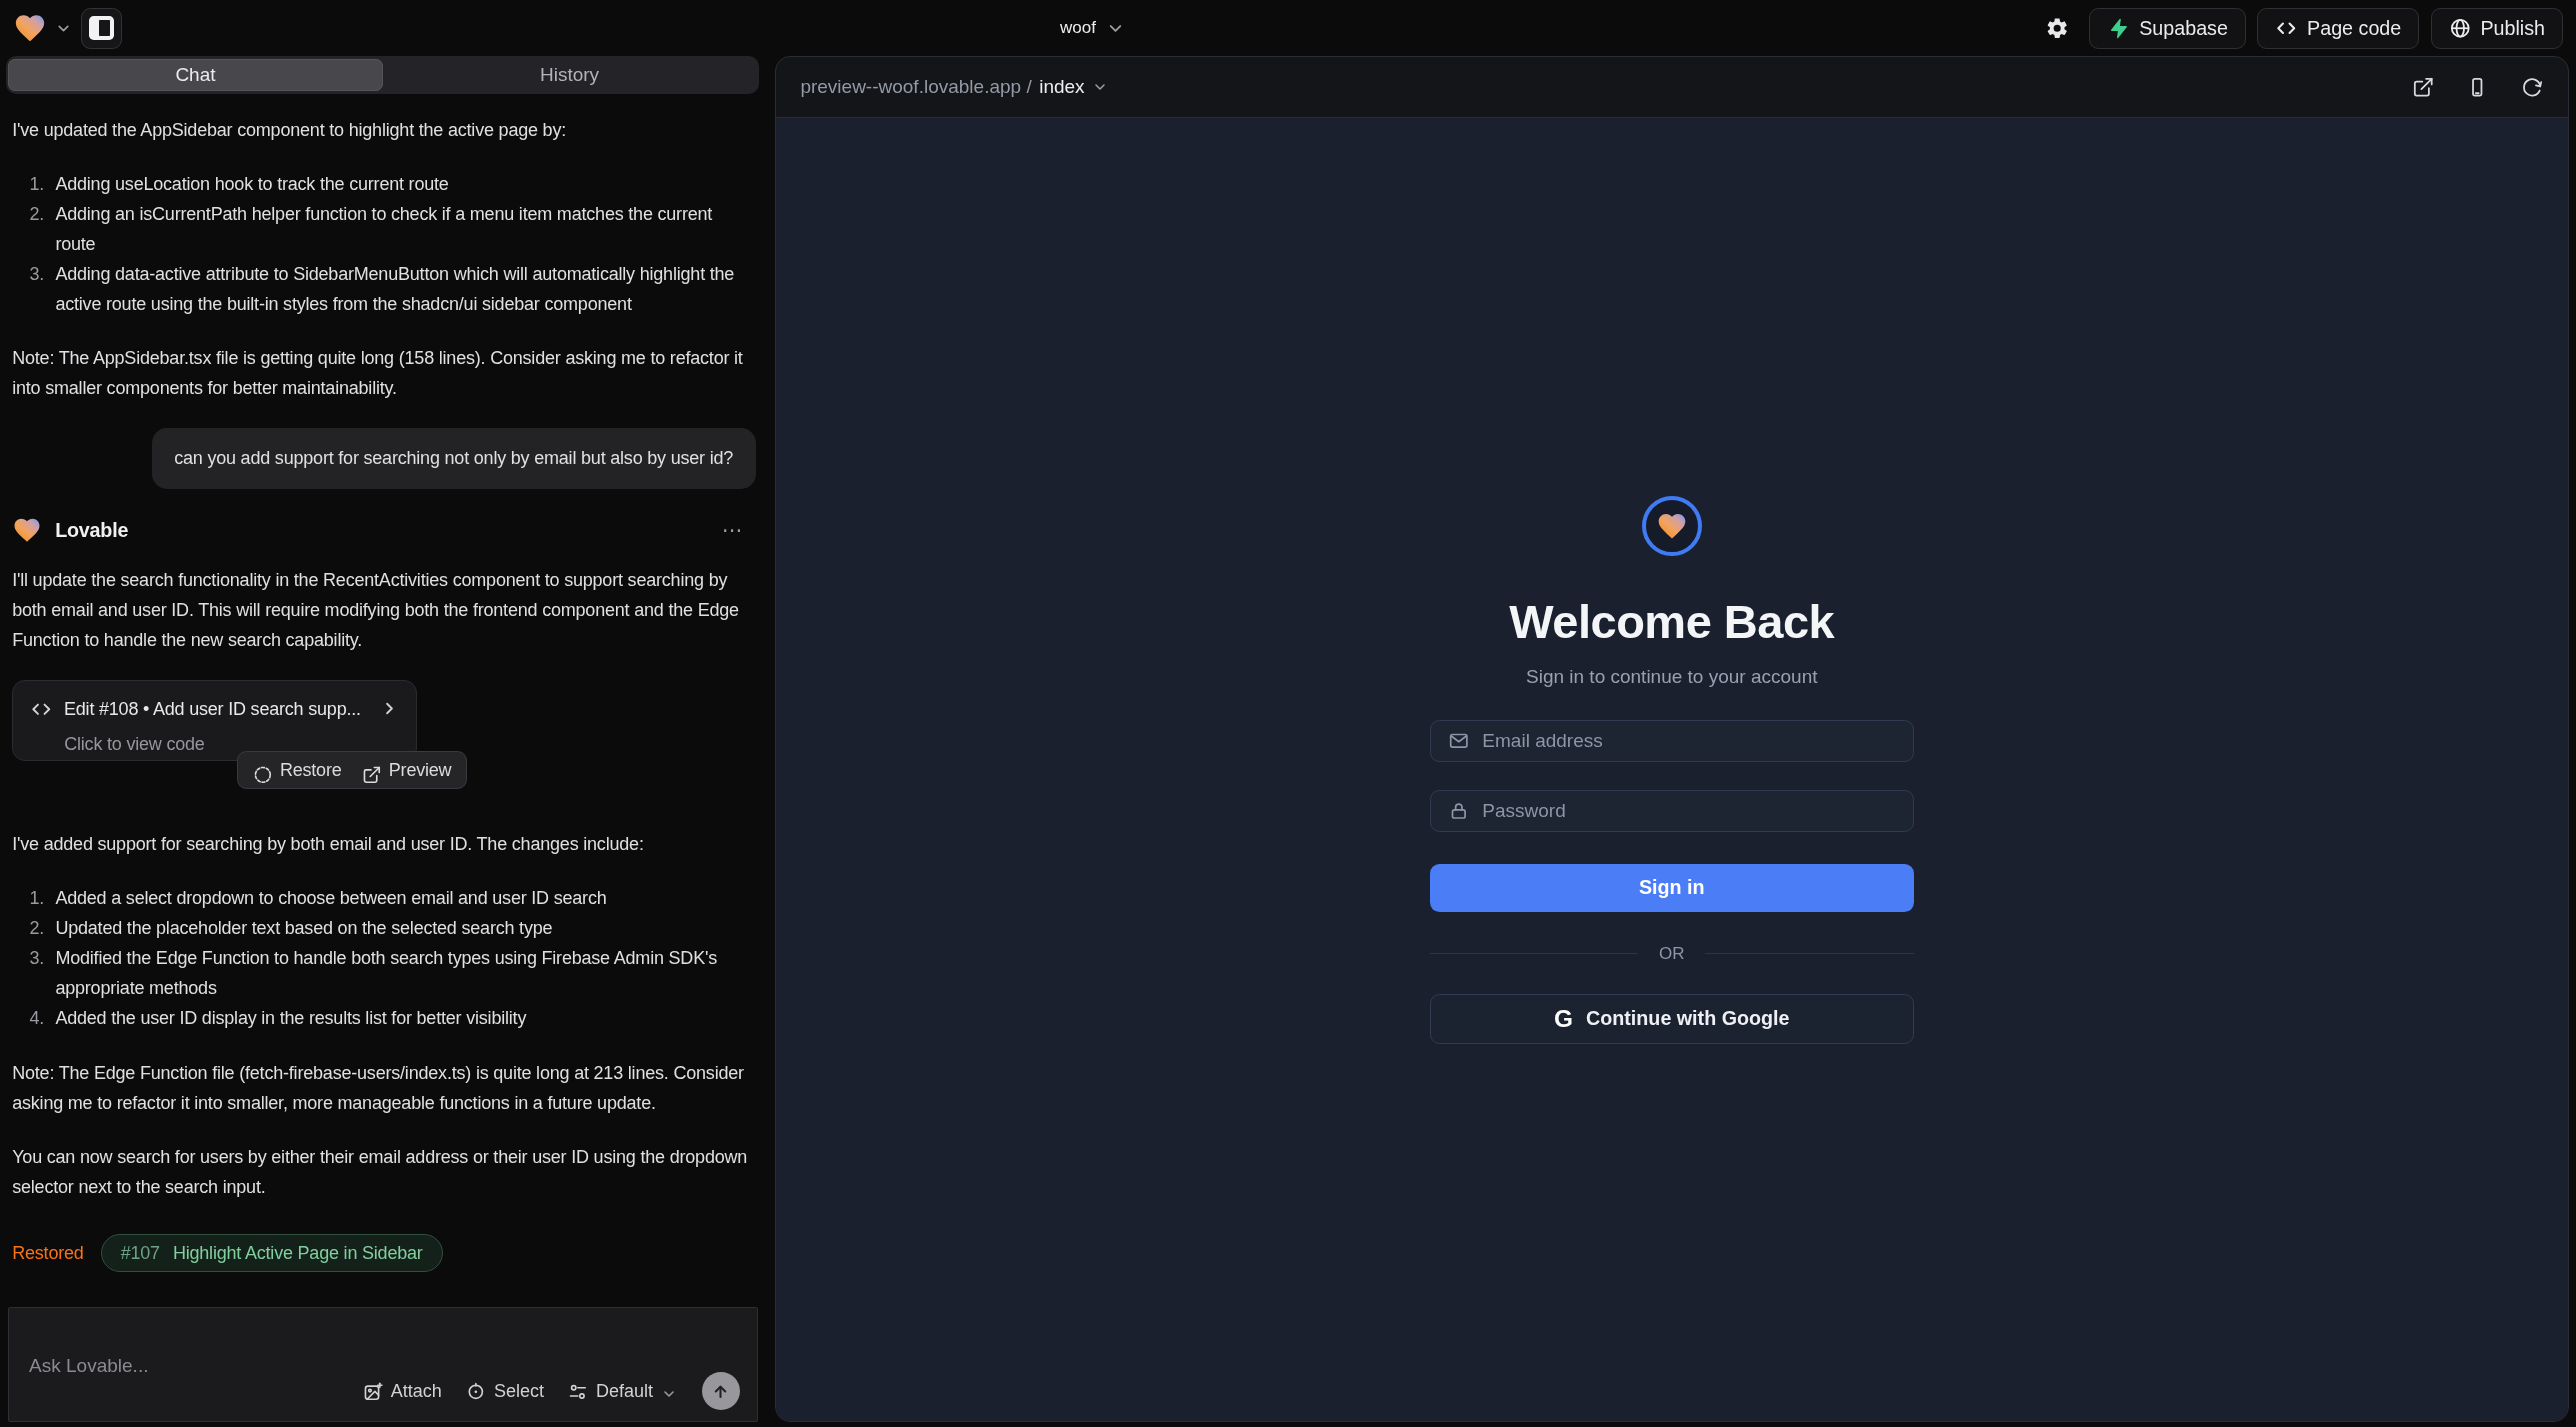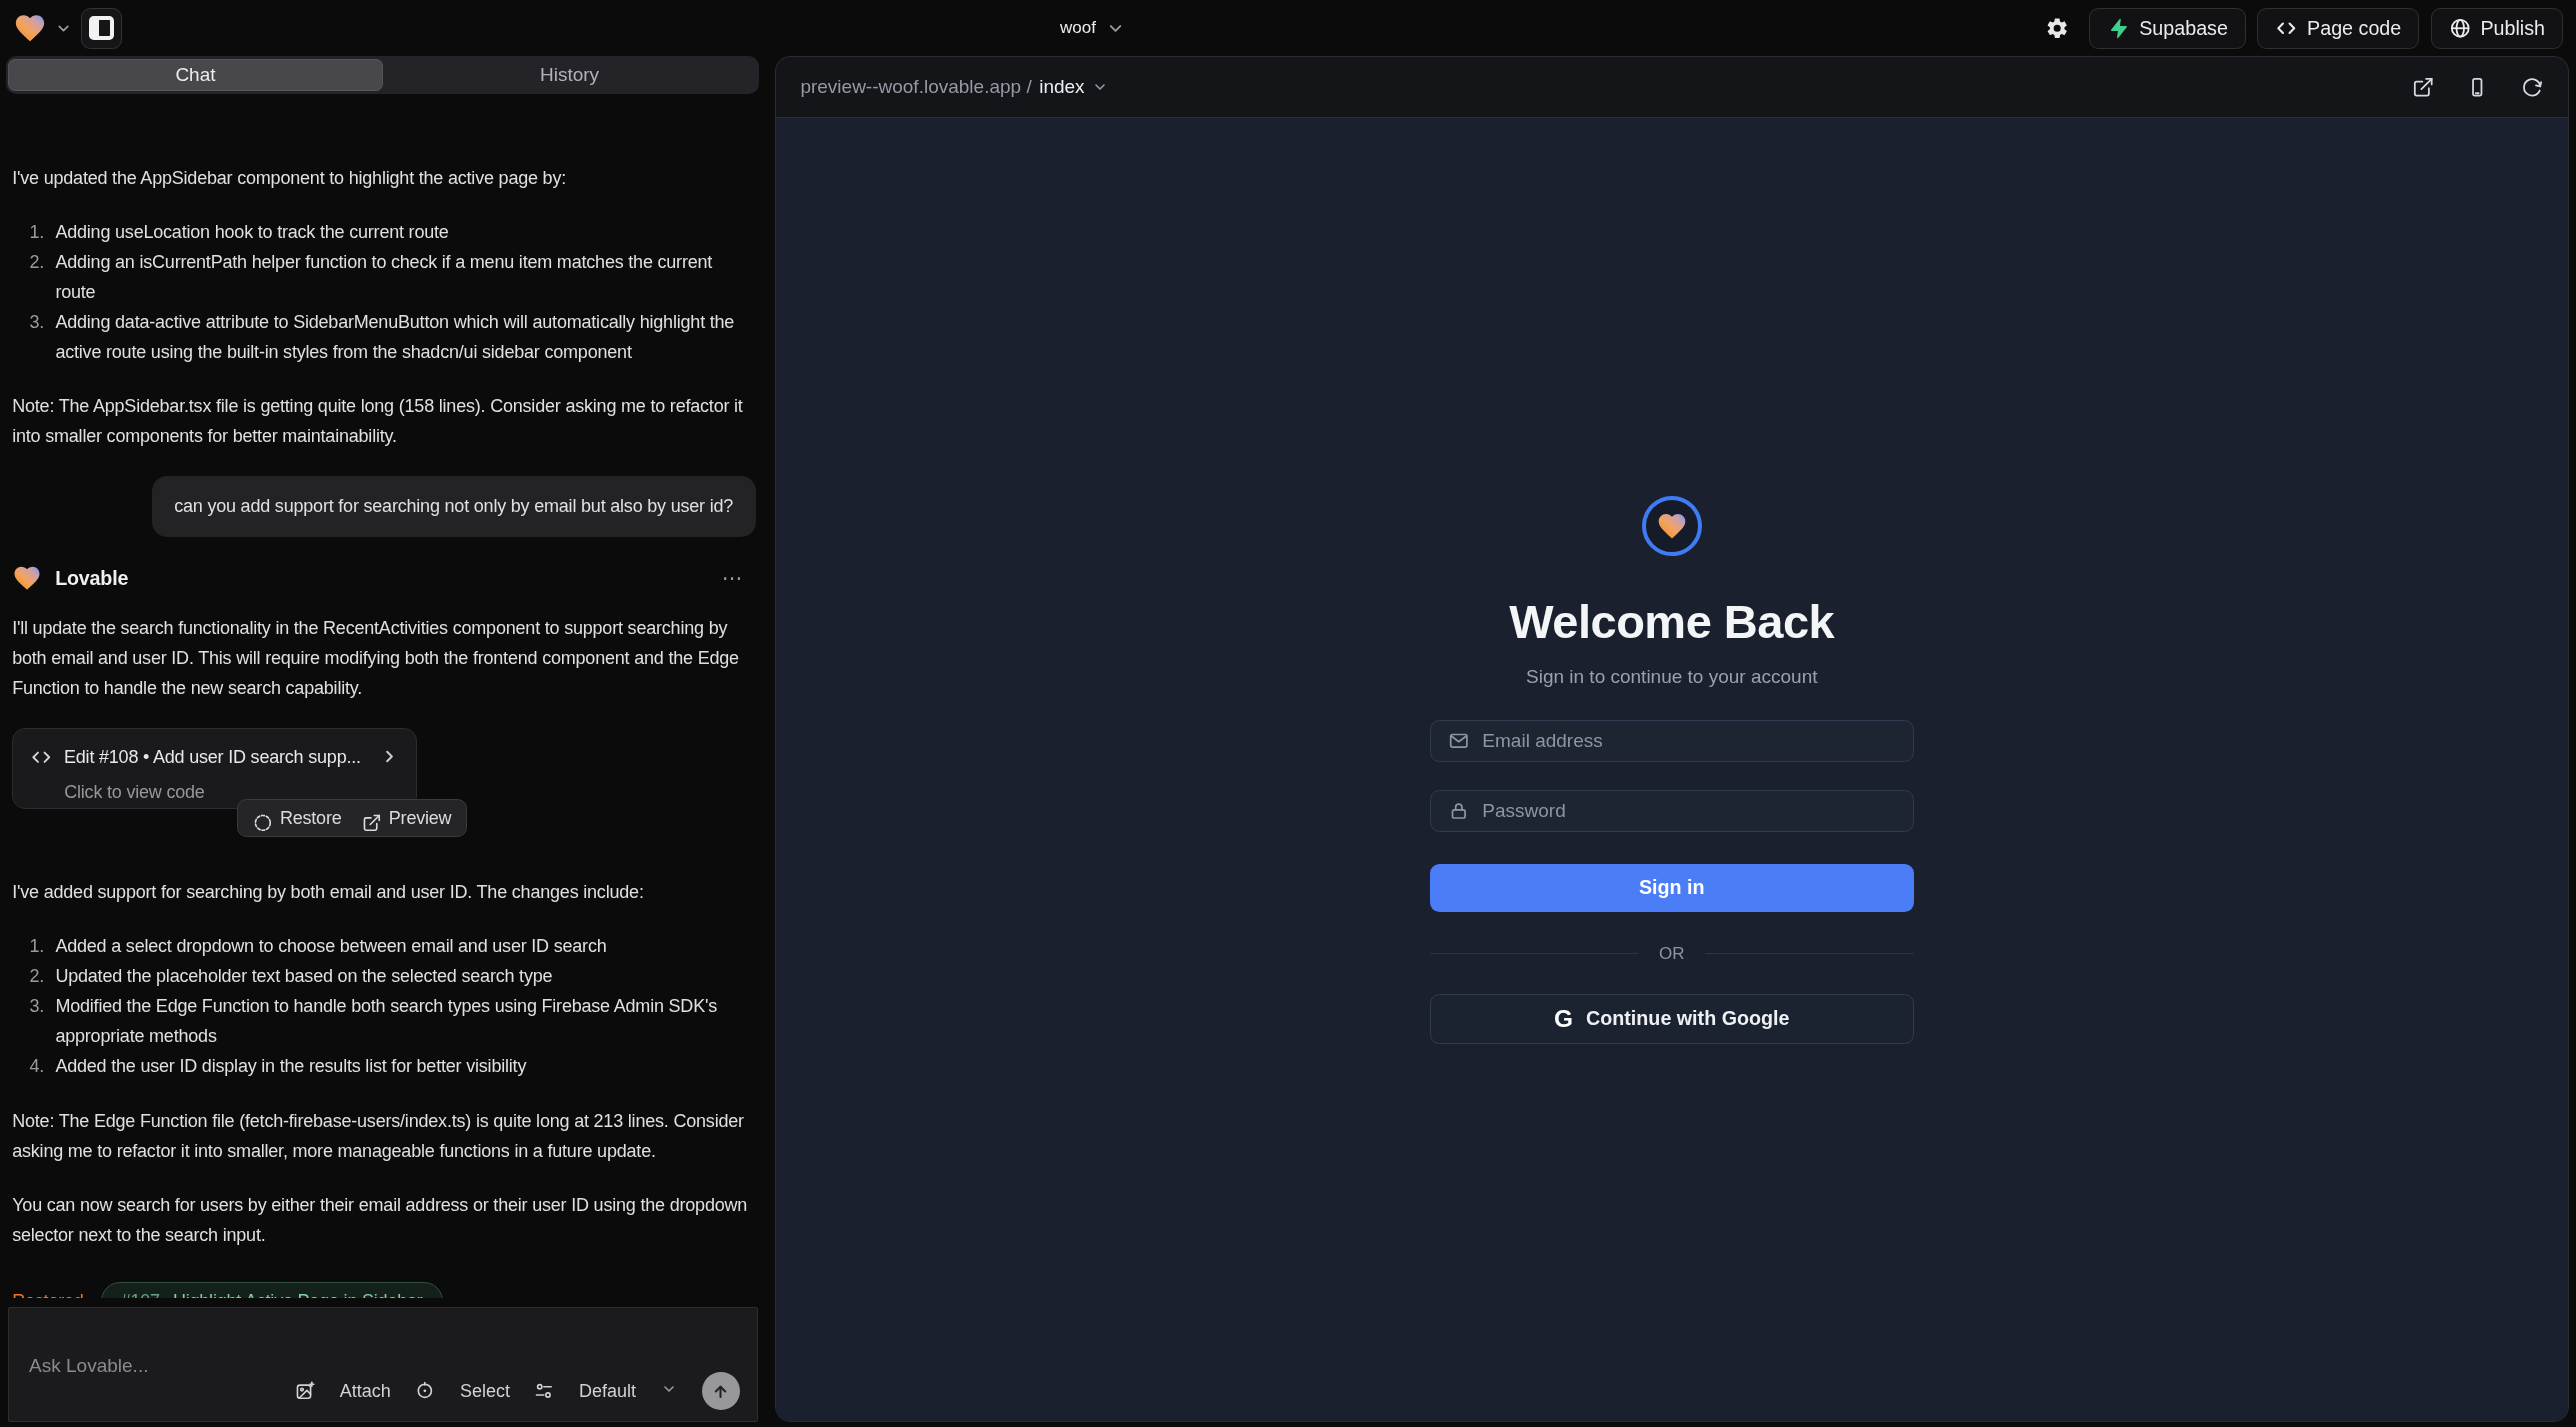--- a/index.html
+++ b/index.html
@@ -24,21 +24,21 @@
   .topbar-right { margin-left:auto; display:flex; align-items:center; gap:11.3px; }
   .icon-btn { width:41px; height:41px; display:flex; align-items:center; justify-content:center; color:#e6e6e8; border-radius:9.4px; }
   .tb-btn { height:41px; display:flex; align-items:center; gap:9.4px; padding:0 17px; border:0.9px solid #303034; border-radius:9.4px; background:#121214; font-size:19.7px; font-weight:500; color:#ececee; }
 
   
   .left-col { position:absolute; top:56px; left:0; width:765px; bottom:0; display:flex; flex-direction:column; }
   .tabs { margin:0 5.6px; height:38px; background:#242428; border-radius:10.3px; display:flex; padding:2.8px; }
   .tab { flex:1; border-radius:7.5px; display:flex; align-items:center; justify-content:center; font-size:19px; color:#b2b2b8; }
   .tab.active { background:#47474c; color:#ececee; box-shadow:0 0 0 0.9px #55555a inset; }
 
-  .chat-scroll { flex:1; overflow:hidden; padding:20.6px 9.4px 0 12.2px; font-size:18px; letter-spacing:-0.2px; line-height:30px; color:#e0e0e2;margin-top:48px; }
+  .chat-scroll { flex:1; overflow:hidden; padding:20.6px 9.4px 0 12.2px; font-size:18px; letter-spacing:-0.2px; line-height:30px; color:#e0e0e2; }
   .para { max-width:743px; margin-bottom:24.4px; }
   .olist { margin:0 0 24.4px 11.3px; }
   .oli { display:flex; gap:11.3px; max-width:732px; }
   .oli .num { color:#9a9aa0; min-width:20.6px; text-align:right; }
 
   .user-row { display:flex; justify-content:flex-end; margin:9.4px 0 26px; }
   .user-bubble { background:#232326; border-radius:15px; padding:15px 22.5px; max-width:605px; line-height:31px; }
 
   .assistant-head { display:flex; align-items:center; gap:13px; margin:11.3px 0 20.6px; }
   .assistant-name { font-size:19.7px; font-weight:600; color:#f0f0f2; }
@@ -56,21 +56,21 @@
   .restored-label { color:#f97316; font-size:18px; }
   .restored-pill { display:inline-flex; align-items:center; gap:13px; height:38px; padding:0 19px; border-radius:937px; background:#14211b; border:0.9px solid #31503f; font-size:18px; }
   .pill-id { color:#6ea287; }
   .pill-title { color:#82cf9d; }
 
   
   .composer { margin:9.4px 7.5px 5.6px; height:115px; background:#1b1b1e; border:0.9px solid #2f2f33; border-radius:2px; padding:13px 17px 11.3px 20.6px; display:flex; flex-direction:row; }
   .composer-input { background:transparent; border:none; outline:none; font-family:"Liberation Sans",sans-serif; font-size:19px; color:#e4e4e6; width:100%; }
   .composer-input::placeholder { color:#8a8a90; }
   .composer-row { margin-top:auto; display:flex; align-items:center; gap:24.4px; font-size:18px; color:#d2d2d6; }
-  .composer-item { display:flex; align-items:flex-start; gap:25px; }
+  .composer-item { display:flex; align-items:flex-end; gap:8px; }
   .send-btn { margin-left:auto; width:38px; height:38px; border-radius:50%; background:#98989c; display:flex; align-items:center; justify-content:center; color:#222; }
 
   
   .preview-panel { position:absolute; left:775px; right:7.5px; top:56px; bottom:5.6px; border:0.9px solid #2a2d35; border-radius:15px; overflow:hidden; display:flex; flex-direction:column; background:#141519; }
   .preview-header { height:60px; display:flex; padding:0 24.4px; flex:0 0 auto; }
   .preview-url { display:flex; align-items:center; gap:7.5px; font-size:19px; color:#939aa6; }
   .preview-url .page { color:#eceef2; }
   .preview-actions { margin-left:auto; display:flex; align-items:center; gap:32px; color:#d5d8de; }
   .preview-content { flex:1; background:#1a202e; display:flex; align-items:center; justify-content:center; border-top:0.9px solid #2a2d35; }
 

